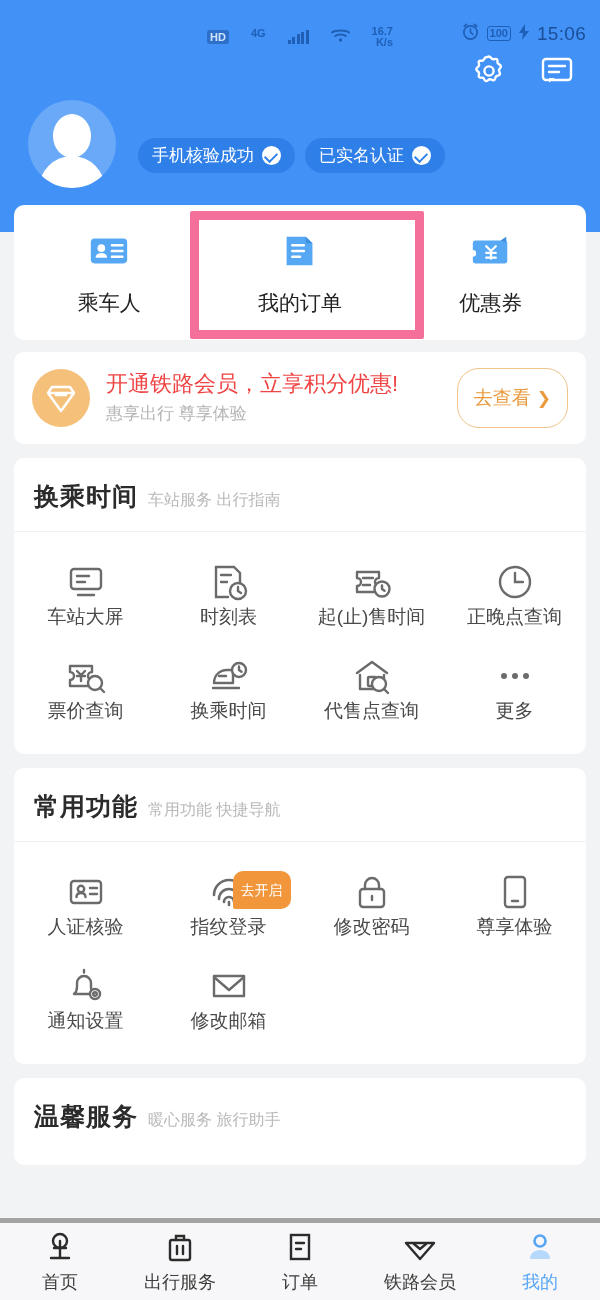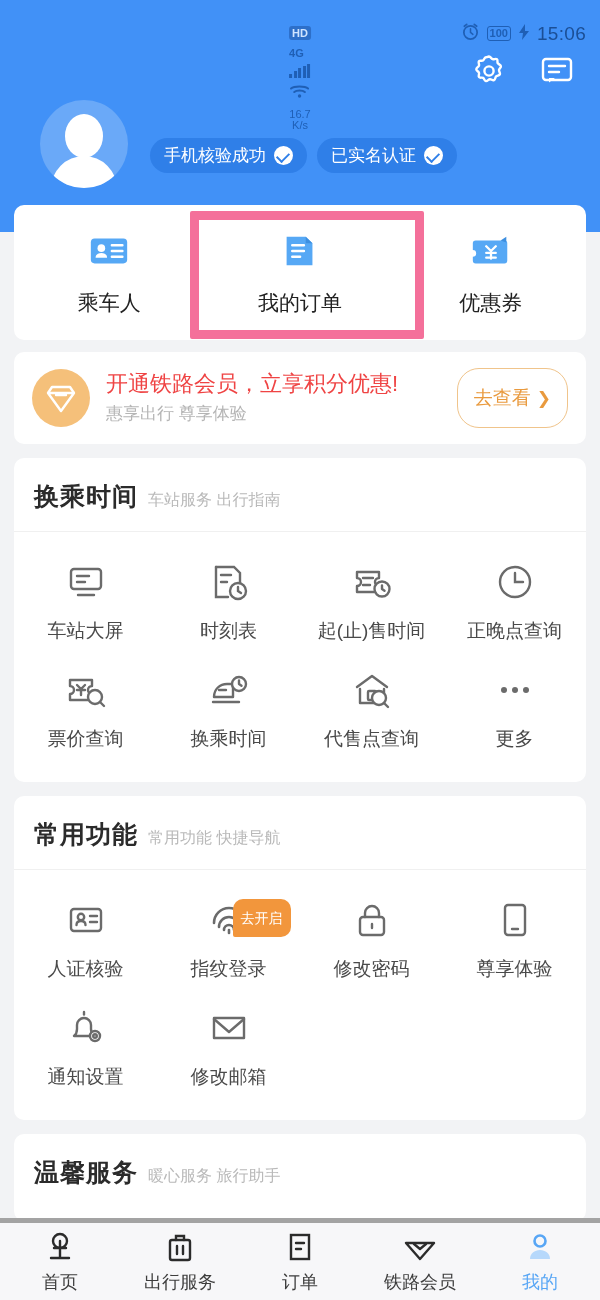--- a/index.html
+++ b/index.html
@@ -14,52 +14,52 @@
   
   .header {
     position: absolute; top: 0; left: 0; right: 0; height: 232px;
     background: #4191f7;
   }
   .statusbar {
     position: relative; height: 58px;
   }
   .sb-center {
     position: absolute; left: 50%; top: 26px; transform: translateX(-50%);
-    display: flex; align-items: center; gap: 6px; flex-direction: column;
+    display: flex; align-items: center; gap: 22px;
   }
   .hd-badge {
     background: #2d6fc9; color: #cfe4ff; font-size: 11px; font-weight: bold;
     border-radius: 3px; padding: 1px 3px; line-height: 12px;
   }
   .g4 { color: #1f5fb5; font-size: 11px; font-weight: bold; line-height: 10px; align-self: flex-start; margin-top:2px;}
   .bars { display: flex; align-items: flex-end; gap: 1.5px; height: 14px; }
   .bars i { width: 3px; background: #1f5fb5; display: block; }
   .bars i:nth-child(1){height:4px} .bars i:nth-child(2){height:7px}
   .bars i:nth-child(3){height:10px} .bars i:nth-child(4){height:12px}
   .bars i:nth-child(5){height:14px}
-  .netspeed { color: #1f5fb5; font-size: 11px; line-height: 11px; text-align:center; }
+  .netspeed { color: #1f5fb5; font-size: 11px; line-height: 11px; text-align:right;font-weight:bold; }
 
   .sb-right {
     position: absolute; right: 14px; top: 22px;
     display: flex; align-items: center; gap: 7px;
   }
   .battery {
     border: 1.6px solid #1f5fb5; border-radius: 3px; padding: 0 2px;
     color: #1f5fb5; font-size: 11px; font-weight: bold; line-height: 13px;
   }
   .clock { color: #1b4f96; font-size: 19px; line-height: 19px; letter-spacing: .3px;}
 
   .hdr-icons {
     position: absolute; right: 24px; top: 52px;
     display: flex; align-items: center; gap: 30px;
   }
   .hdr-icons svg { display: block; }
 
   .profile {
-    position: absolute; left: 16px; right: 0; top: 100px;
+    position: absolute; left: 4px; right: 0; top: 100px;
     display: flex; align-items: center; padding-left: 24px;
   }
   .avatar {
     width: 88px; height: 88px; border-radius: 50%;
     background: #6aa9f8; position: relative; overflow: hidden; flex: none;
   }
   .avatar .head {
     position: absolute; width: 38px; height: 44px; background: #fff;
     border-radius: 50%; left: 25px; top: 14px;
   }
@@ -126,21 +126,21 @@
   .sec-head {
     display: flex; align-items: baseline; padding: 22px 20px 18px 20px;
     border-bottom: 1px solid #f0f0f0;
   }
   .sec-title { font-size: 25px; font-weight: bold; color: #2b2b2b; letter-spacing: 1px;}
   .sec-sub { font-size: 16px; color: #b9b9b9; margin-left: 10px; }
 
   .grid { display: flex; flex-wrap: wrap; padding: 14px 0 20px 0; }
   .grid-item {
     width: 25%; display: flex; flex-direction: column; align-items: center;
-    gap: 14px; padding: 14px 0 10px 0; position: relative;
+    padding: 14px 0 10px 0; position: relative;
   }
   .grid-item .lbl { font-size: 19px; color: #4a4a4a; }
   .ic { width: 44px; height: 44px; display:flex; align-items:center; justify-content:center; }
   .tag {
     position: absolute; top: 15px; left: 50%; margin-left: 4px;
     background: #f2963c; color: #fff; font-size: 14px; line-height: 14px;
     border-radius: 10px 10px 10px 2px; padding: 12px 8px; white-space: nowrap;
   }
 
   .partial { margin-bottom: 0; }

